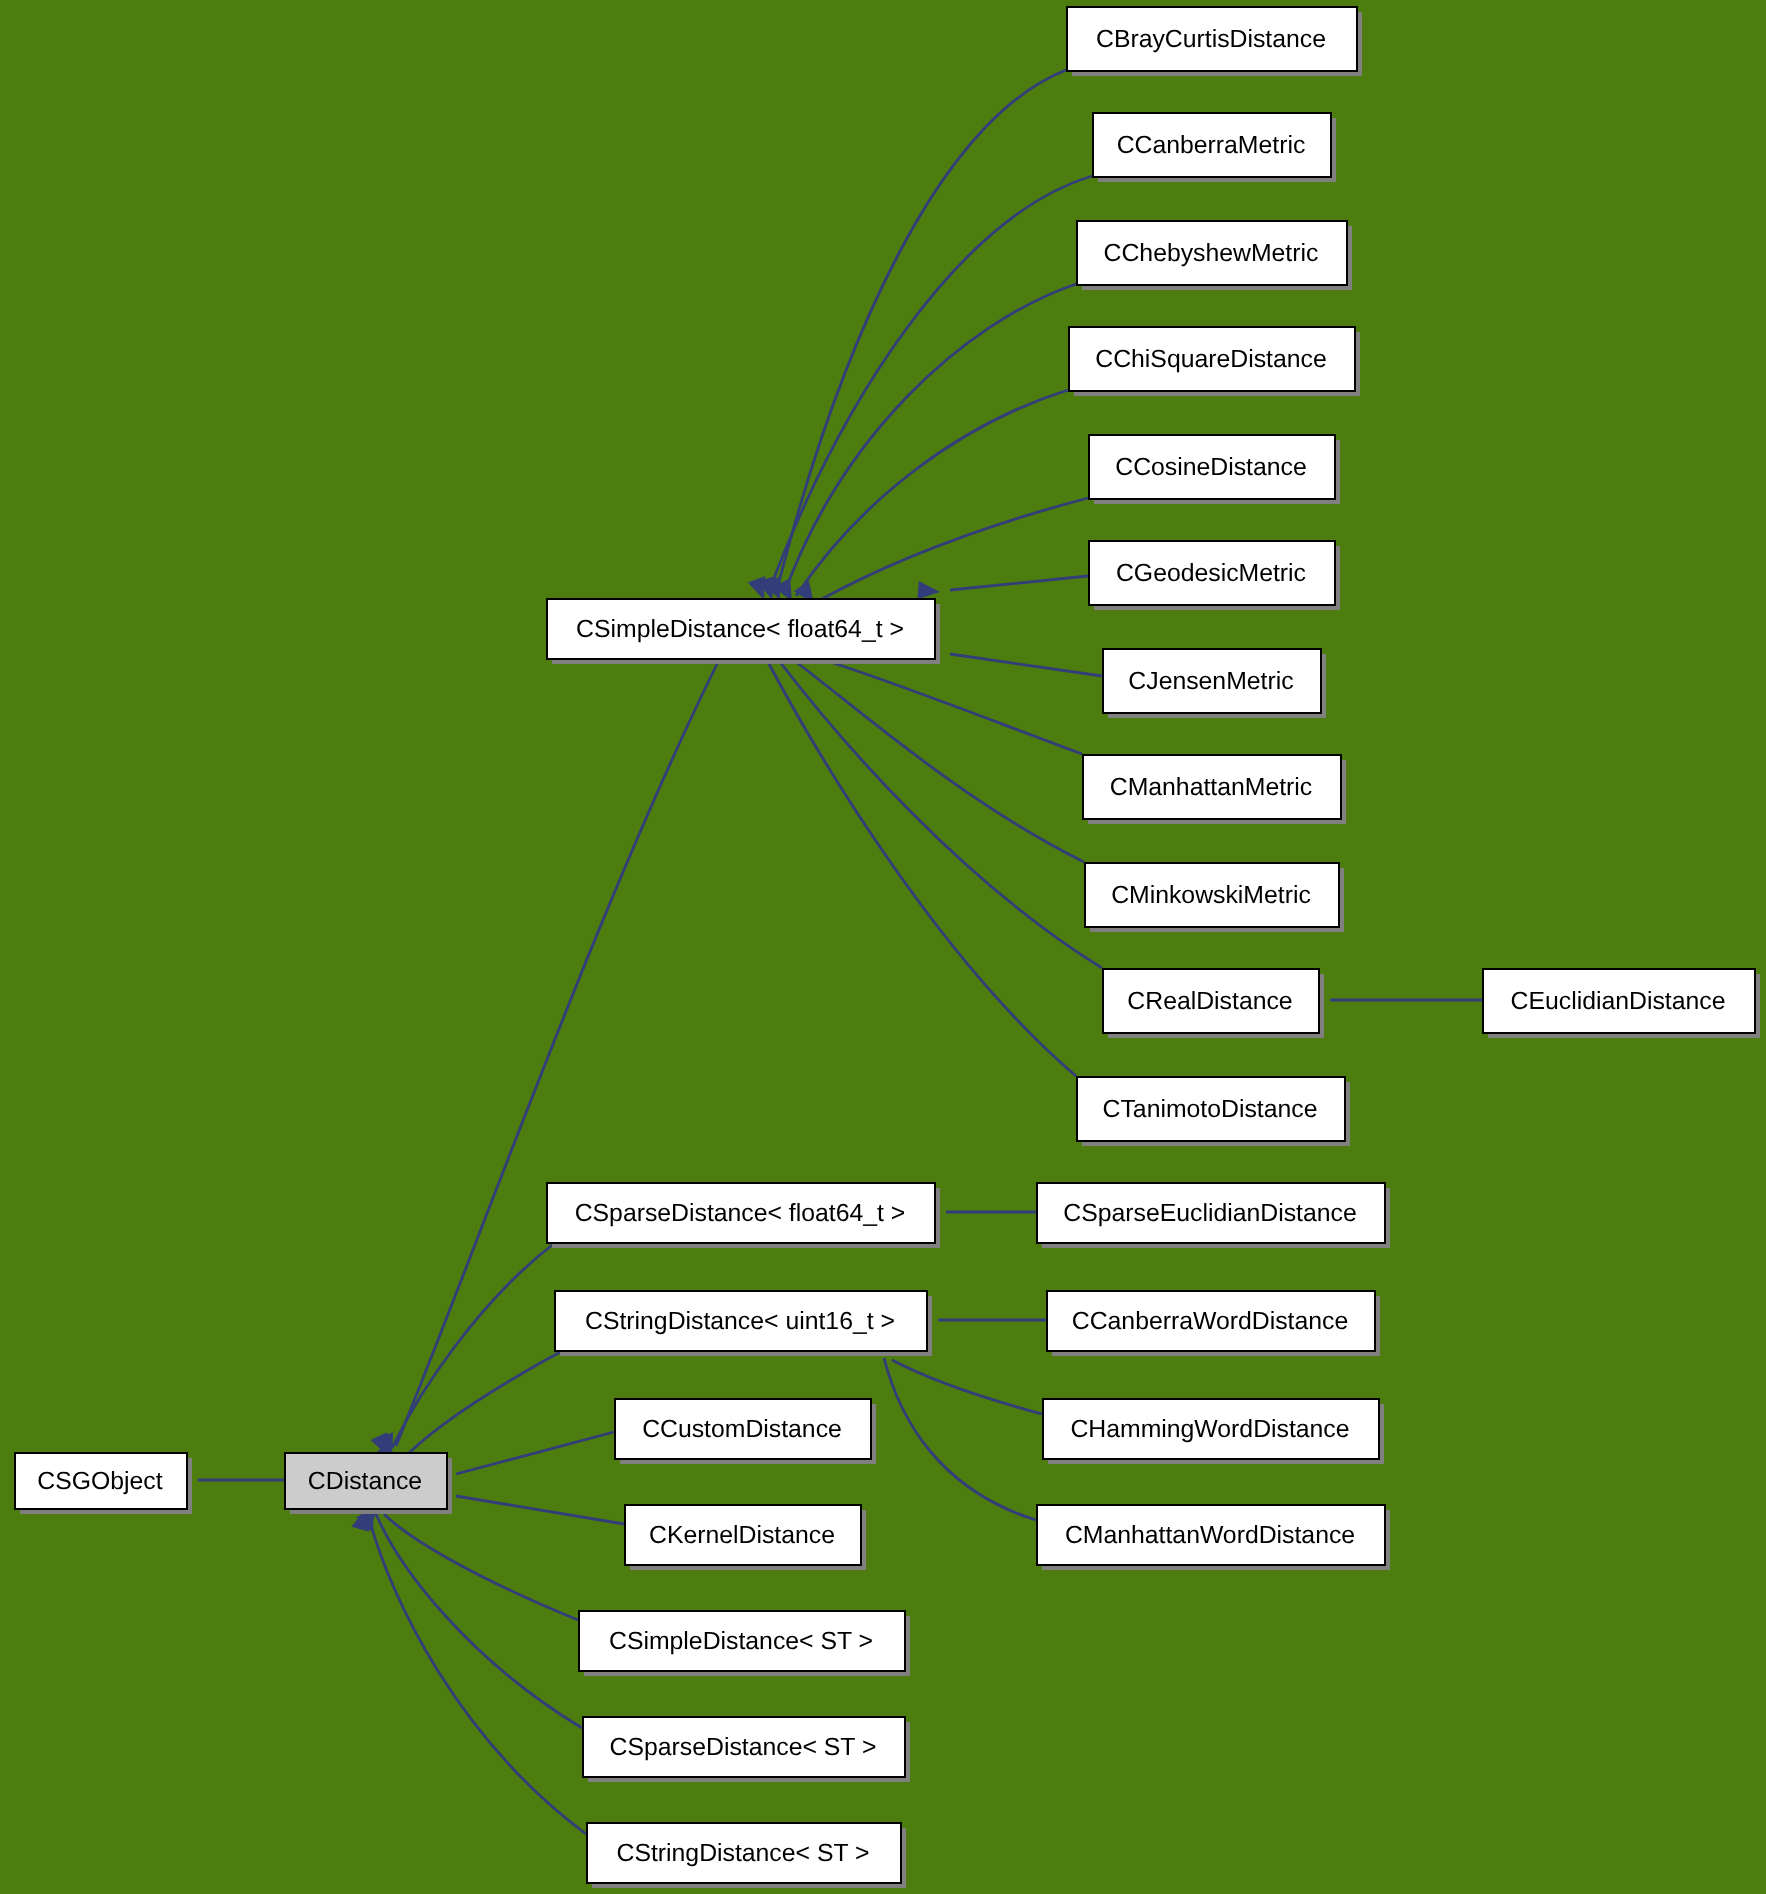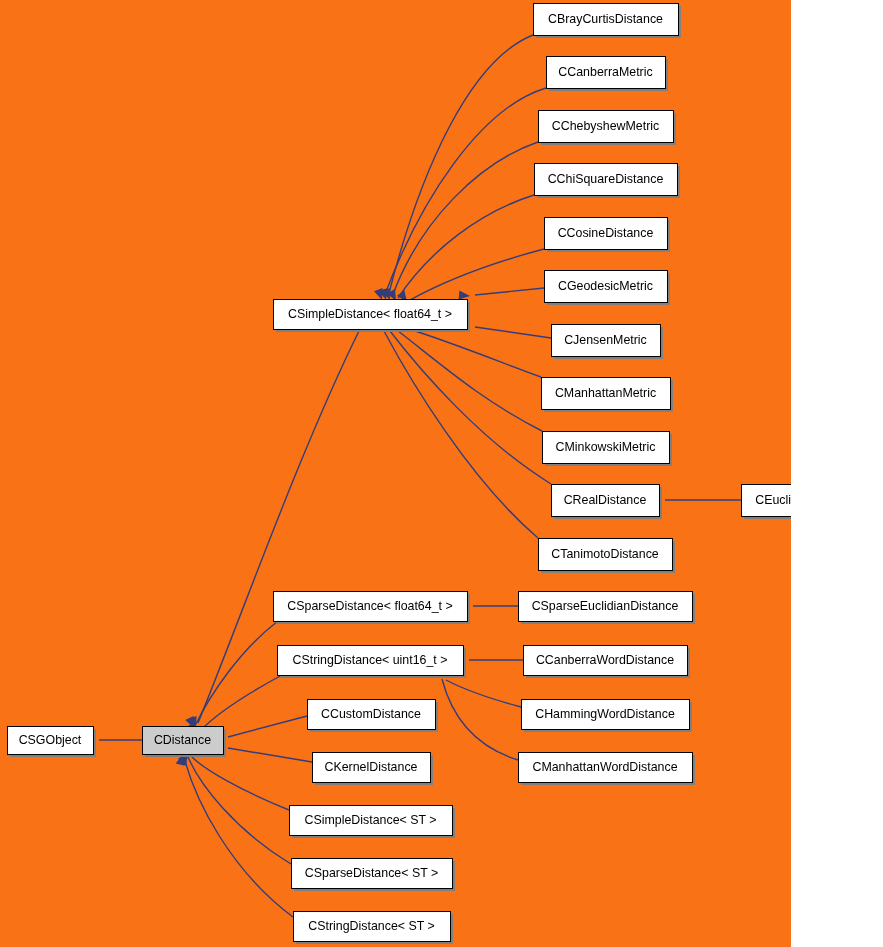--- a/index.html
+++ b/index.html
@@ -2,23 +2,23 @@
 <html><head>
 <meta charset="utf-8">
 <style>
   html, body {
     margin: 0;
     padding: 0;
     background: #ffffff;
   }
   #page {
     position: relative;
-    width: 791px;
+    width: 883px;
     height: 947px;
-    background: #f97316;
+    background: #4d7c0f;
     font-family: "Liberation Sans", sans-serif;
     overflow: hidden;
   }
   svg.diagram {
     position: absolute;
     left: 0;
     top: 0;
     width: 883px;
     height: 947px;
   }

